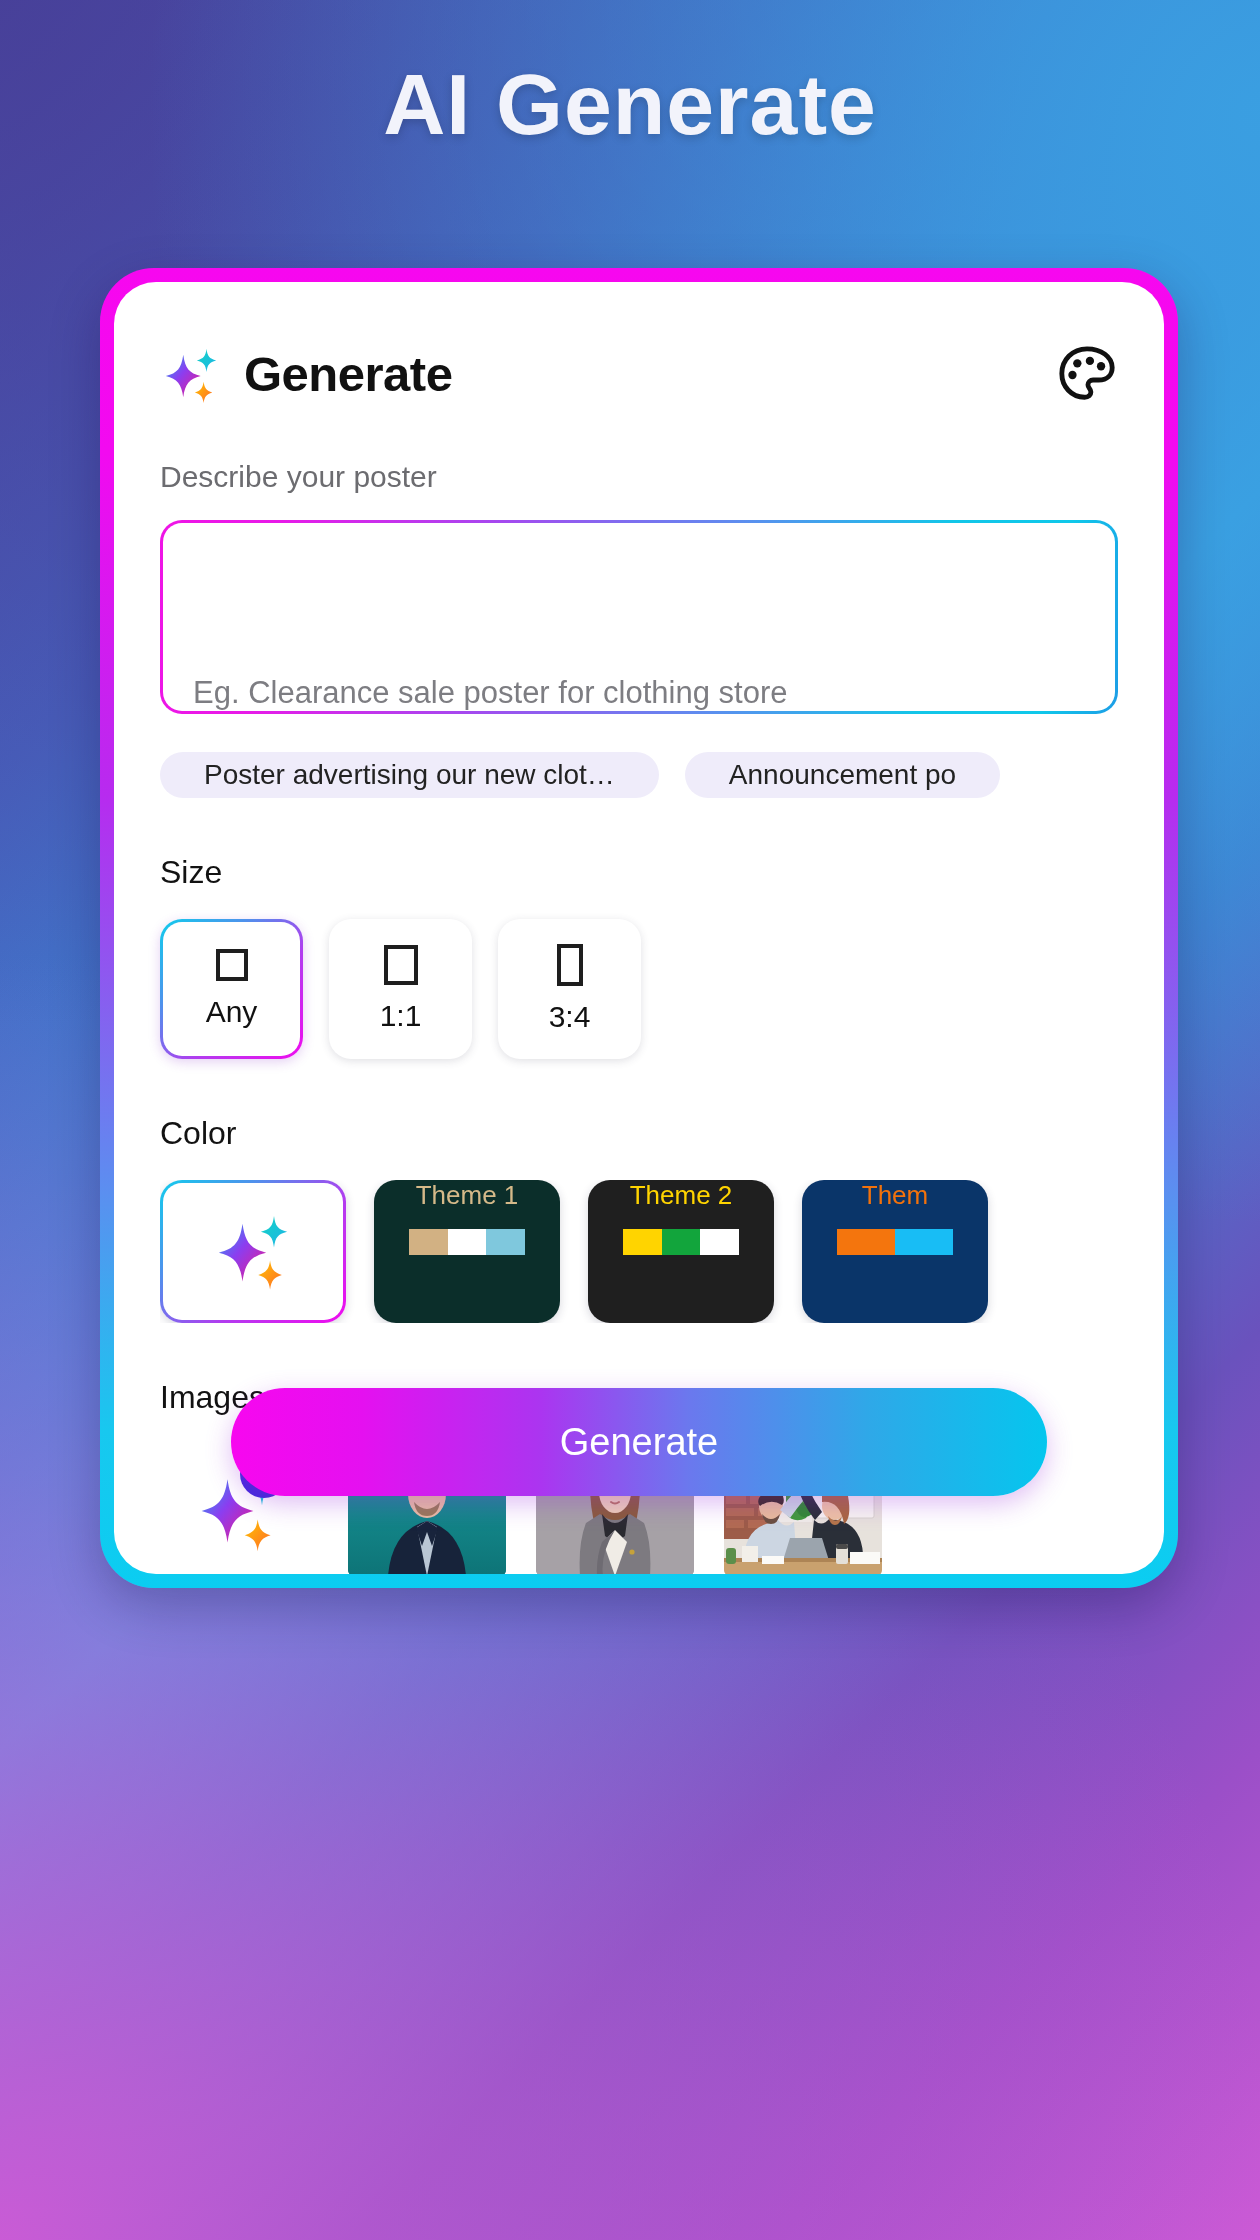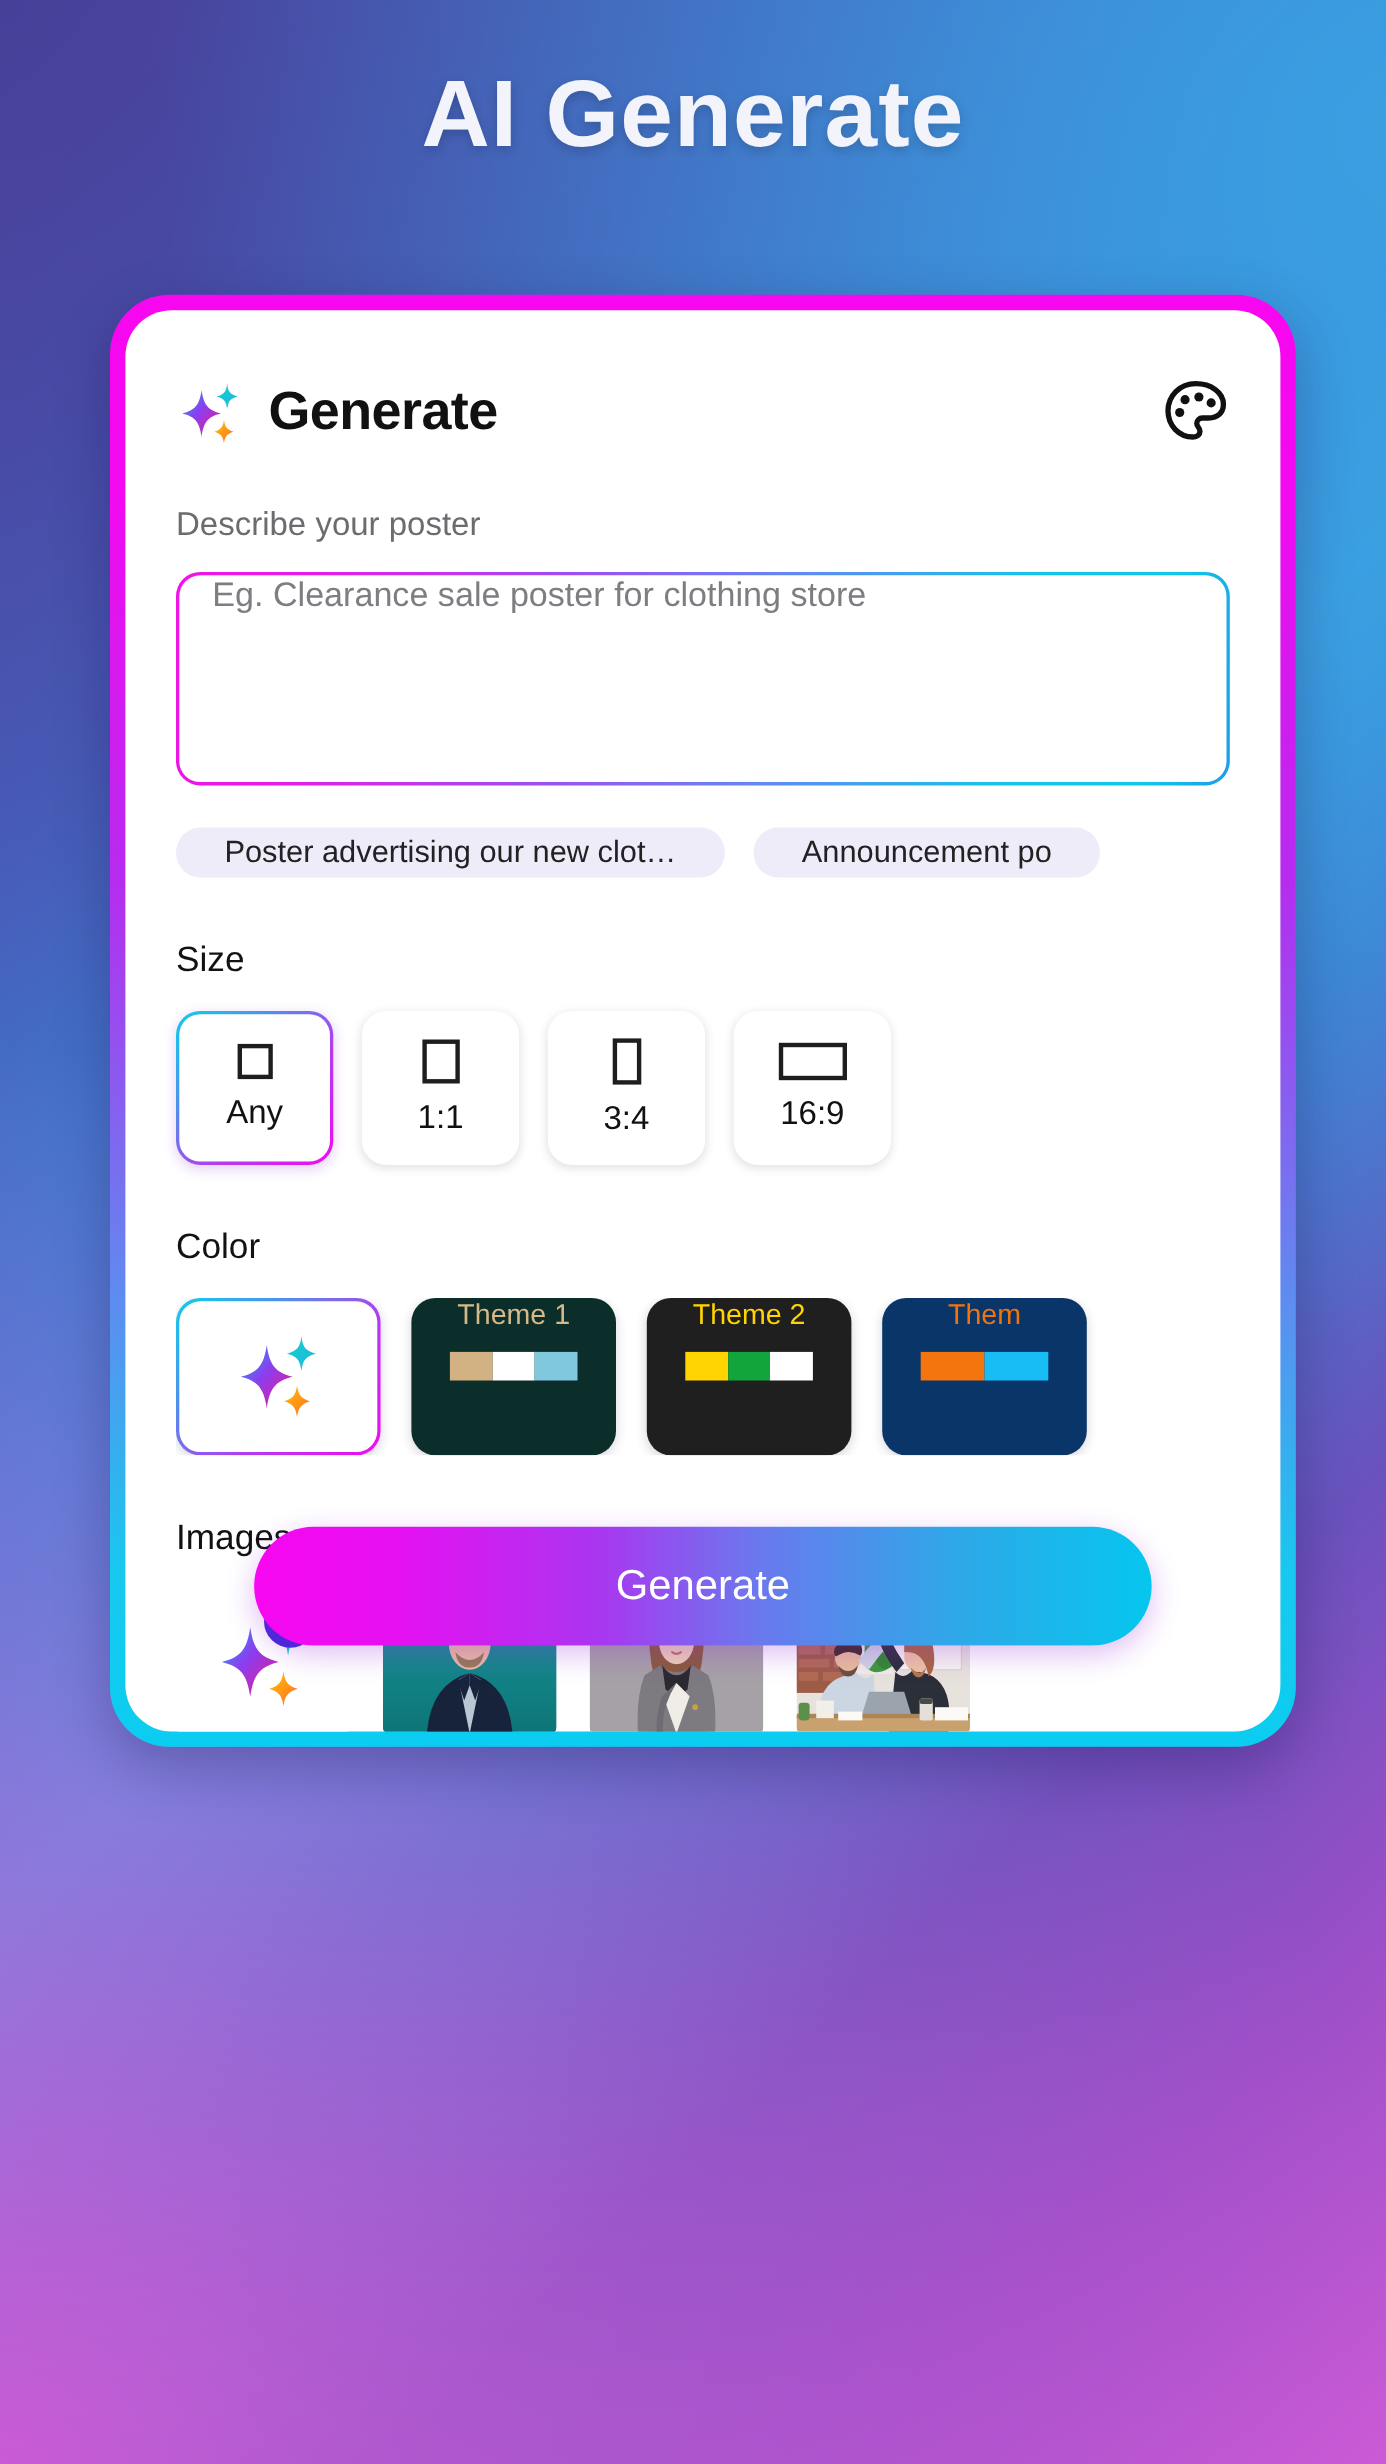--- a/index.html
+++ b/index.html
@@ -77,21 +77,21 @@
     border-radius: 22px;
     padding: 3px;
     background: linear-gradient(100deg,
         #ef14e6 0%, #e81ae8 12%, #a648ef 34%, #5f8cef 58%,
         #12c6e8 80%, #0fc8ea 92%, #1d9de6 100%);
   }
   .prompt-box {
     width: 100%; height: 100%;
     background: #fff;
     border-radius: 19px;
-    display: flex; align-items: flex-start;
+    display: flex; align-items: flex-end;
     padding: 0 30px;
   }
   .prompt-placeholder {
     font-size: 31px; color: #7d7d82;
   }
 
   
   .chips-row {
     margin-top: 38px;
     display: flex; gap: 26px;
@@ -275,24 +275,20 @@
           <div class="size-label">Any</div>
         </div>
       </div>
       <div class="size-card">
         <div class="ratio-glyph r-1-1"></div>
         <div class="size-label">1:1</div>
       </div>
       <div class="size-card">
         <div class="ratio-glyph r-3-4"></div>
         <div class="size-label">3:4</div>
-      </div>
-      <div class="size-card">
-        <div class="ratio-glyph r-16-9"></div>
-        <div class="size-label">16:9</div>
       </div>
     </div>
 
     <div class="section-title">Color</div>
     <div class="color-row">
 
       <div class="theme-card ai">
         <div class="theme-inner">
           <span>
             <svg viewBox="0 0 64 64" width="84" height="84">

